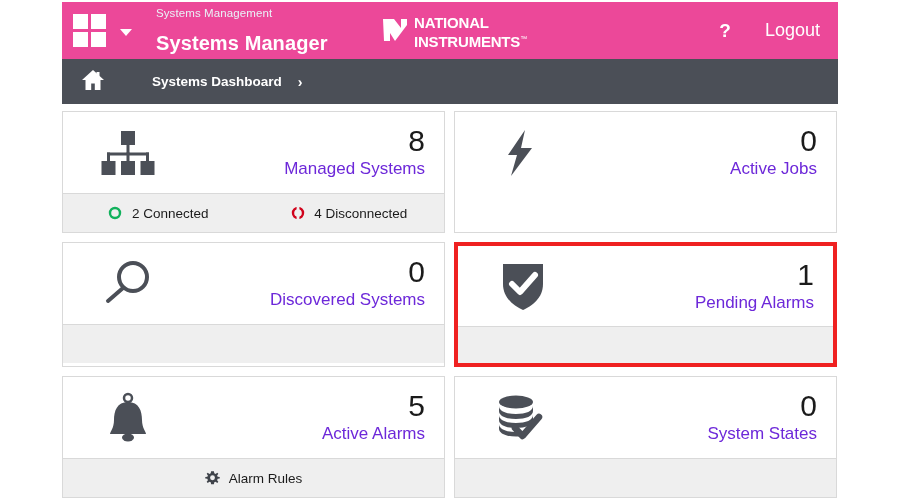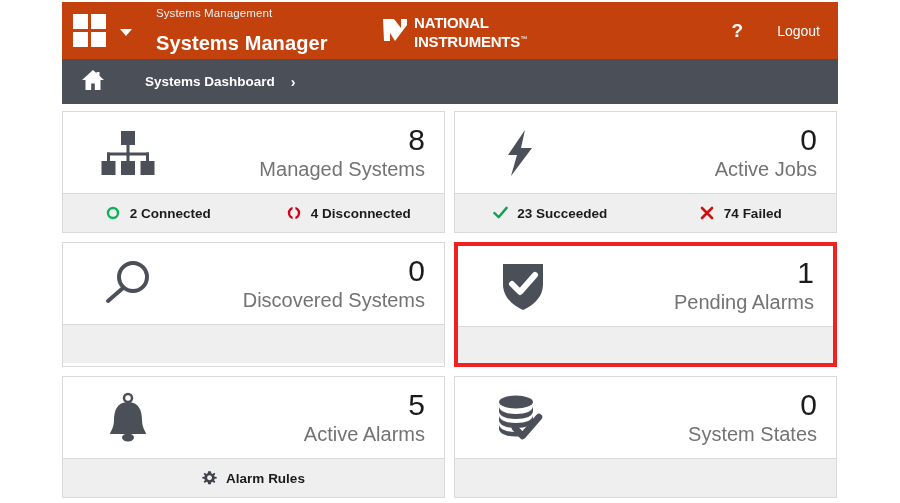--- a/index.html
+++ b/index.html
@@ -16,21 +16,21 @@
     background: #ffffff;
   }
 
   
   .header {
     position: absolute;
     left: 62px;
     top: 2px;
     width: 776px;
     height: 57px;
-    background: #c2410c;
+    background: #ec4899;
     display: flex;
     align-items: center;
   }
   .hdr-grid-btn {
     display: flex;
     align-items: center;
     margin-left: 11px;
   }
   .grid-icon {
     display: grid;
@@ -99,21 +99,21 @@
   }
   .help-q {
     color: #ffffff;
     font-size: 19px;
     font-weight: 700;
     margin-right: 34px;
     cursor: pointer;
   }
   .logout {
     color: #ffffff;
-    font-size: 14px;
+    font-size: 18px;
     cursor: pointer;
   }
 
   
   .crumbbar {
     position: absolute;
     left: 62px;
     top: 59px;
     width: 776px;
     height: 45px;
@@ -125,21 +125,21 @@
     width: 62px;
     height: 45px;
     display: flex;
     align-items: center;
     justify-content: center;
   }
   .crumb-text {
     color: #ffffff;
     font-size: 13.5px;
     font-weight: 700;
-    margin-left: 21px;
+    margin-left: 28px;
   }
   .crumb-sep {
     color: #ffffff;
     font-size: 14px;
     font-weight: 700;
     margin-left: 16px;
   }
 
   
   .tiles {
@@ -181,41 +181,40 @@
     width: 74px;
   }
   .tile-stats { text-align: right; }
   .tile-count {
     font-size: 30px;
     color: #1b1b1b;
     font-weight: 400;
     line-height: 30px;
   }
   .tile-label {
-    font-size: 20px;
-    color: #737373;
+    font-size: 17px;
+    color: #6d28d9;
     margin-top: 3px;
   }
   .tile-foot {
     height: 38px;
     background: #efefef;
     border-top: 1px solid #d9d9d9;
     display: flex;
     align-items: center;
   }
   .tile.highlight .tile-foot { height: 36px; }
   .foot-cell {
     flex: 1 1 0;
     display: flex;
     align-items: center;
     justify-content: center;
     font-size: 13.5px;
     color: #1b1b1b;
     cursor: pointer;
-    font-weight: bold;
   }
   .foot-cell.single { flex: 1 1 100%; }
   .foot-ico {
     display: inline-flex;
     align-items: center;
     justify-content: center;
     margin-right: 9px;
     width: 15px;
     height: 15px;
   }
@@ -325,38 +324,20 @@
           <div class="tile-icon">
             <svg width="34" height="48" viewBox="0 0 34 48">
               <path d="M22 1 L5 26 L14 26 L8 47 L29 19 L18 19 Z" fill="#4b4f57"></path>
             </svg>
           </div>
           <div class="tile-stats">
             <div class="tile-count">0</div>
             <div class="tile-label">Active Jobs</div>
           </div>
         </div>
-        <div class="tile-foot">
-          <div class="foot-cell">
-            <span class="foot-ico">
-              <svg width="16" height="14" viewBox="0 0 16 14">
-                  <path d="M1.5 7 L6 11.5 L14.5 1.5" fill="none" stroke="#12a150" stroke-width="2.6" stroke-linecap="round" stroke-linejoin="round"></path>
-                </svg>
-            </span>
-            <span>23 Succeeded</span>
-          </div>
-          <div class="foot-cell">
-            <span class="foot-ico">
-              <svg width="14" height="14" viewBox="0 0 14 14">
-                <path d="M2 2 L12 12 M12 2 L2 12" fill="none" stroke="#cc1111" stroke-width="2.6" stroke-linecap="round"></path>
-              </svg>
-            </span>
-            <span>74 Failed</span>
-          </div>
-        </div>
       </div>
     </div>
 
     <div class="row">
 
       <div class="tile">
         <div class="tile-body">
           <div class="tile-icon">
             <svg width="52" height="50" viewBox="0 0 52 50">
               <circle cx="31" cy="18" r="14" fill="none" stroke="#4b4f57" stroke-width="4"></circle>

